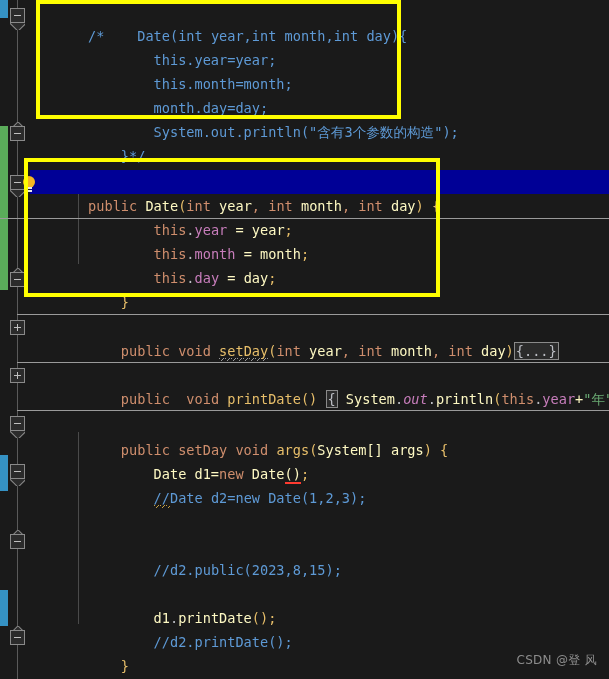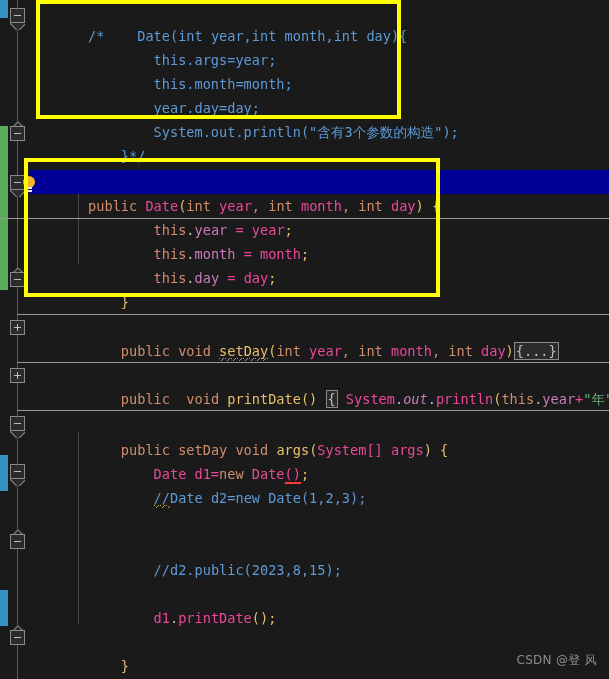--- a/index.html
+++ b/index.html
@@ -73,21 +73,21 @@
   .caretline-top{
     position:absolute;left:-30px;right:-40px;height:1px;background:#9a9a9a;
   }
   .sep{
     position:absolute;left:-13px;right:-40px;height:1px;background:#9a9a9a;
   }
 
   
   .iguide{position:absolute;width:1px;background:#4a4a4a;left:48px;}
   .kw2{color:#cf8e6d;}
-  .white{color:#ec4899;}
+  .white{color:#fef9c3;}
   .fld{color:#c77dbb;}
   .mth{color:#e8bf6a;}
   .str{color:#6aab73;}
   .cmt{color:#5e9ad6;}
   .ital{font-style:italic;}
   .punc{color:#bcbec4;}
   .brc{color:#e8bf6a;}
 
   
   .squig-red{
@@ -217,29 +217,29 @@
     
     <div class="iguide" style="top:192px;height:72px;"></div>
     <div class="iguide" style="top:432px;height:192px;"></div>
 
     
     <div class="line" style="top:0px;">
       <span class="cmt">/*</span><span class="cmt">    Date(int year,int month,int day){</span>
     </div>
     
     <div class="line" style="top:24px;">
-      <span class="cmt">        this.args=year;</span>
+      <span class="cmt">        this.year=year;</span>
     </div>
     
     <div class="line" style="top:48px;">
       <span class="cmt">        this.month=month;</span>
     </div>
     
     <div class="line" style="top:72px;">
-      <span class="cmt">        year.day=day;</span>
+      <span class="cmt">        month.day=day;</span>
     </div>
     
     <div class="line" style="top:96px;">
       <span class="cmt">        System.out.println("含有3个参数的构造");</span>
     </div>
     
     <div class="line" style="top:120px;">
       <span class="cmt">    }*/</span>
     </div>
 
@@ -299,21 +299,21 @@
     
     <div class="line" style="top:534px;">
       <span class="white">        </span><span class="cmt">//d2.public(2023,8,15);</span>
     </div>
     
     <div class="line" style="top:582px;">
       <span class="white">        d1</span><span class="punc">.</span><span class="white">printDate</span><span class="brc">()</span><span class="brc">;</span>
     </div>
     
     <div class="line" style="top:606px;">
-      <span class="white">        </span>
+      <span class="white">        </span><span class="cmt">//d2.printDate();</span>
     </div>
     
     <div class="line" style="top:630px;">
       <span class="brc">    }</span>
     </div>
     
     <div class="line" style="top:654px;">
       
     </div>
   </div>

